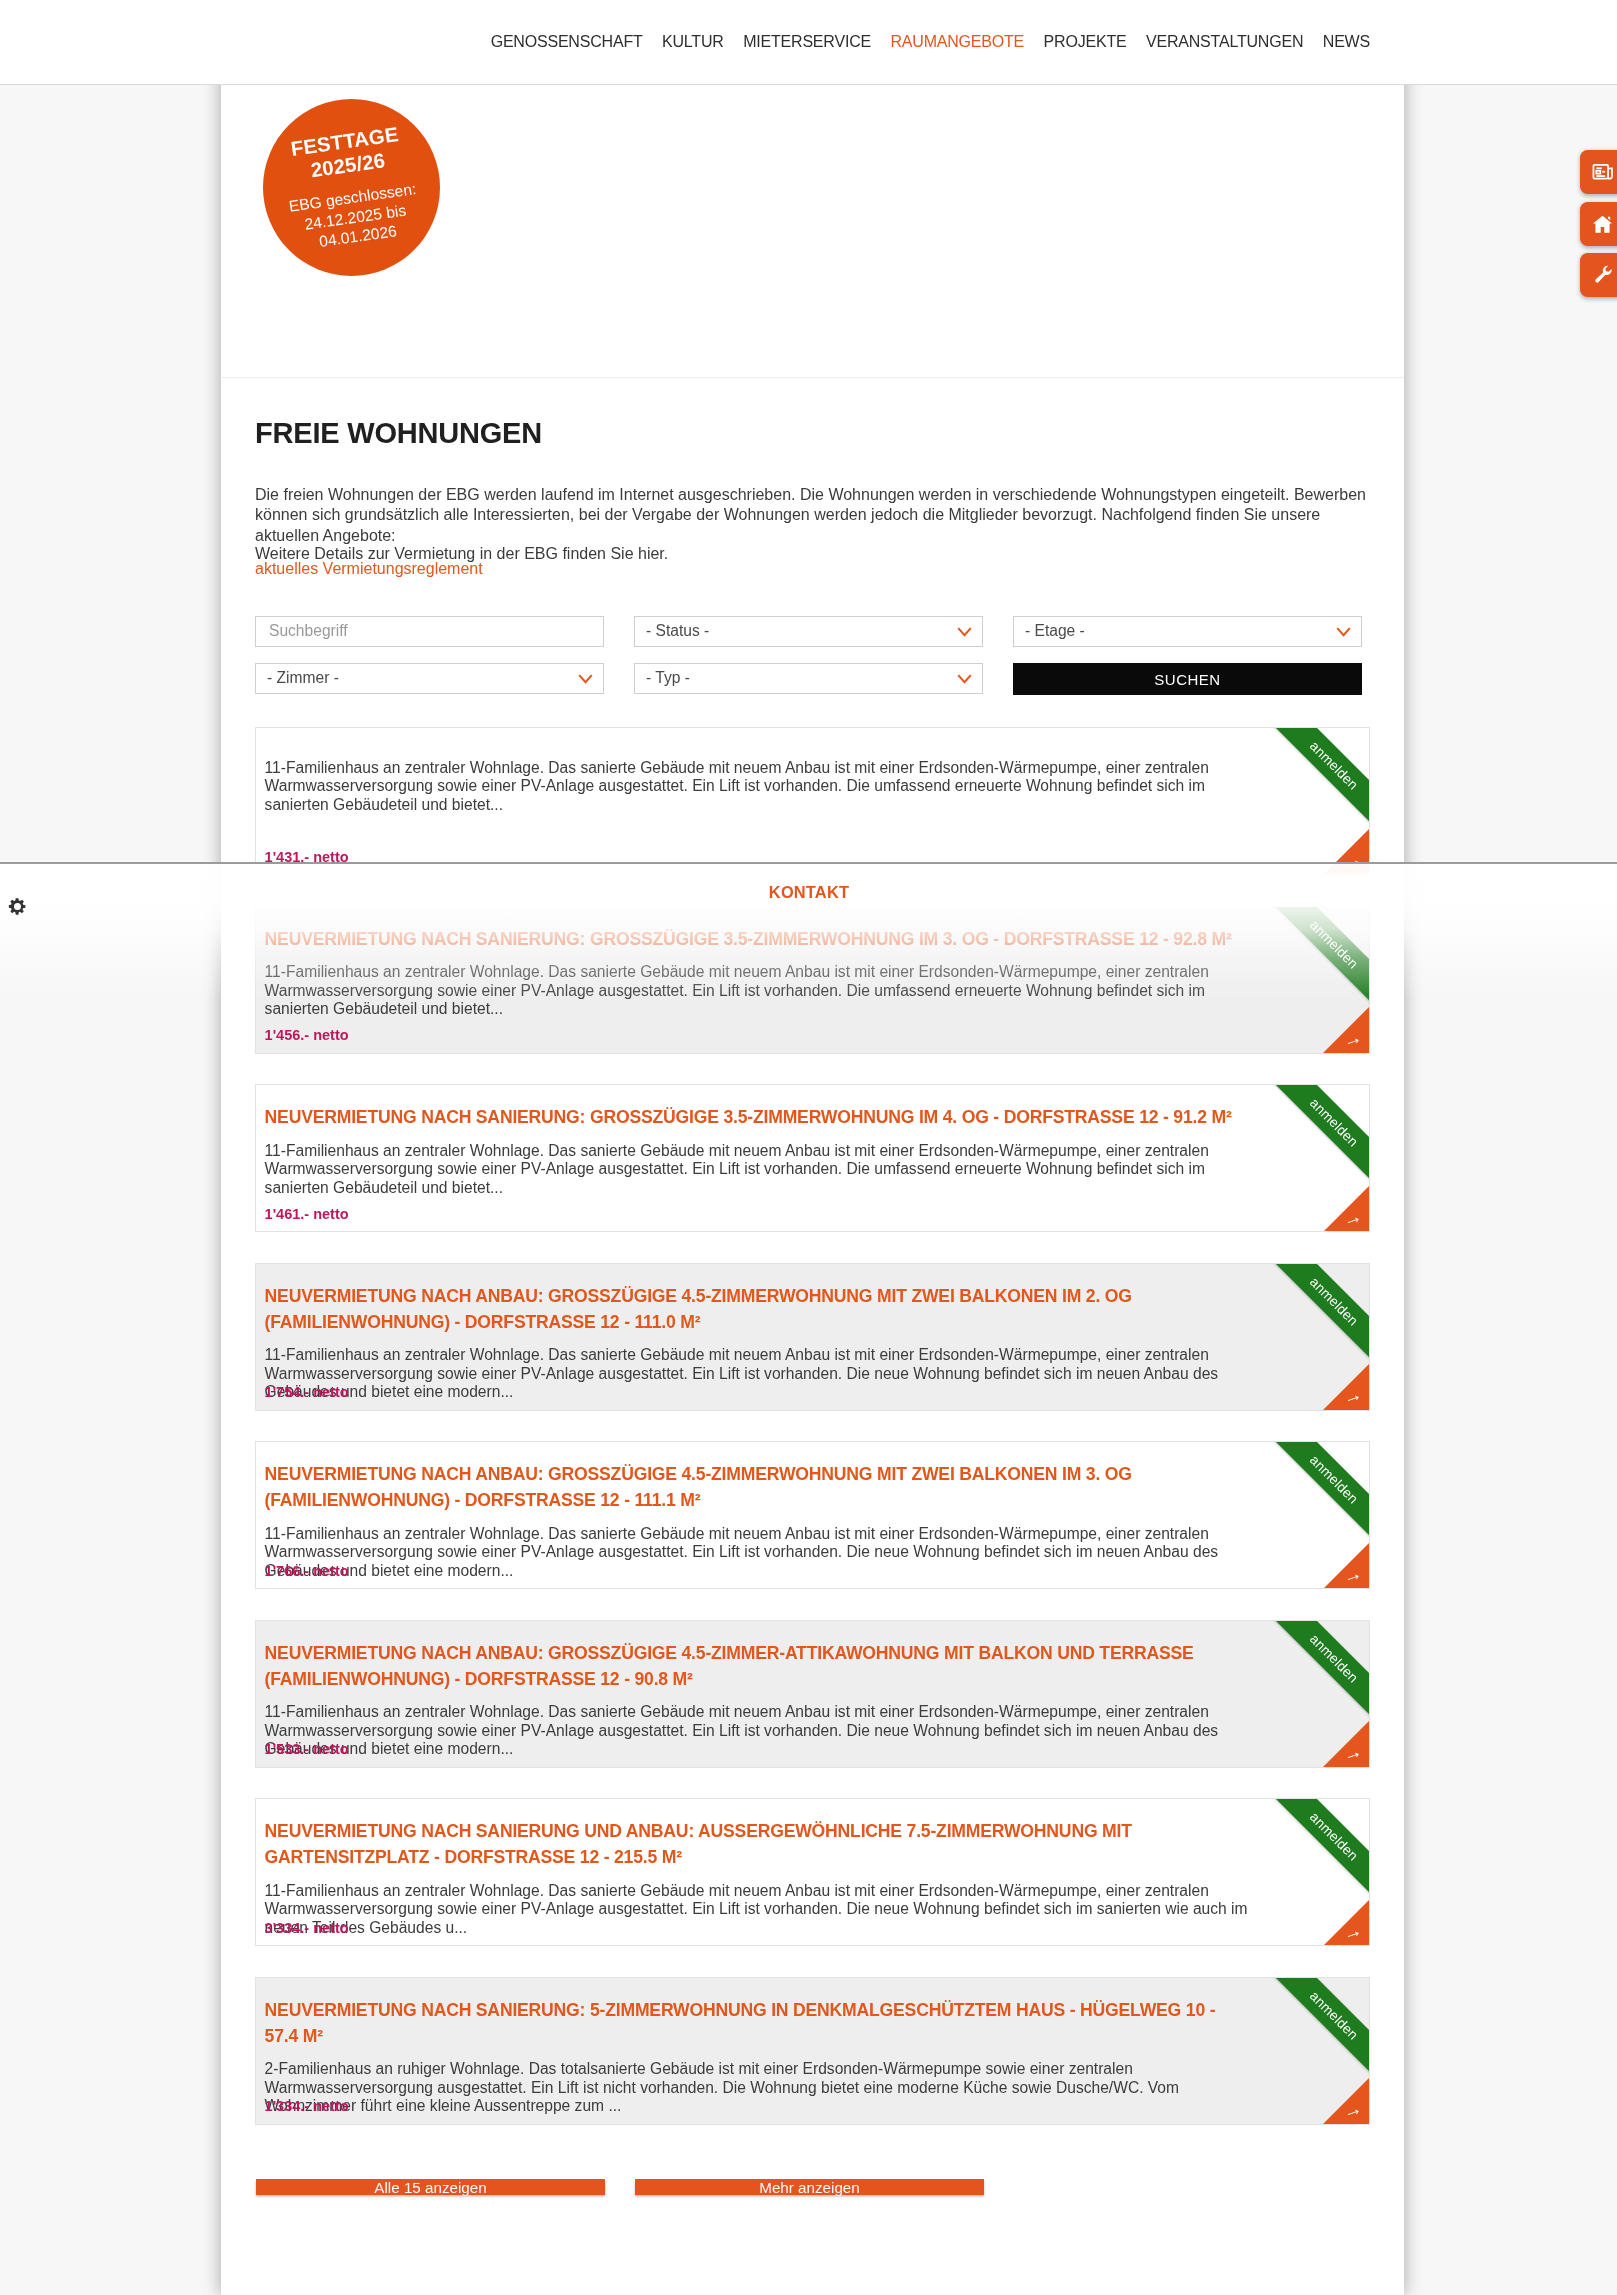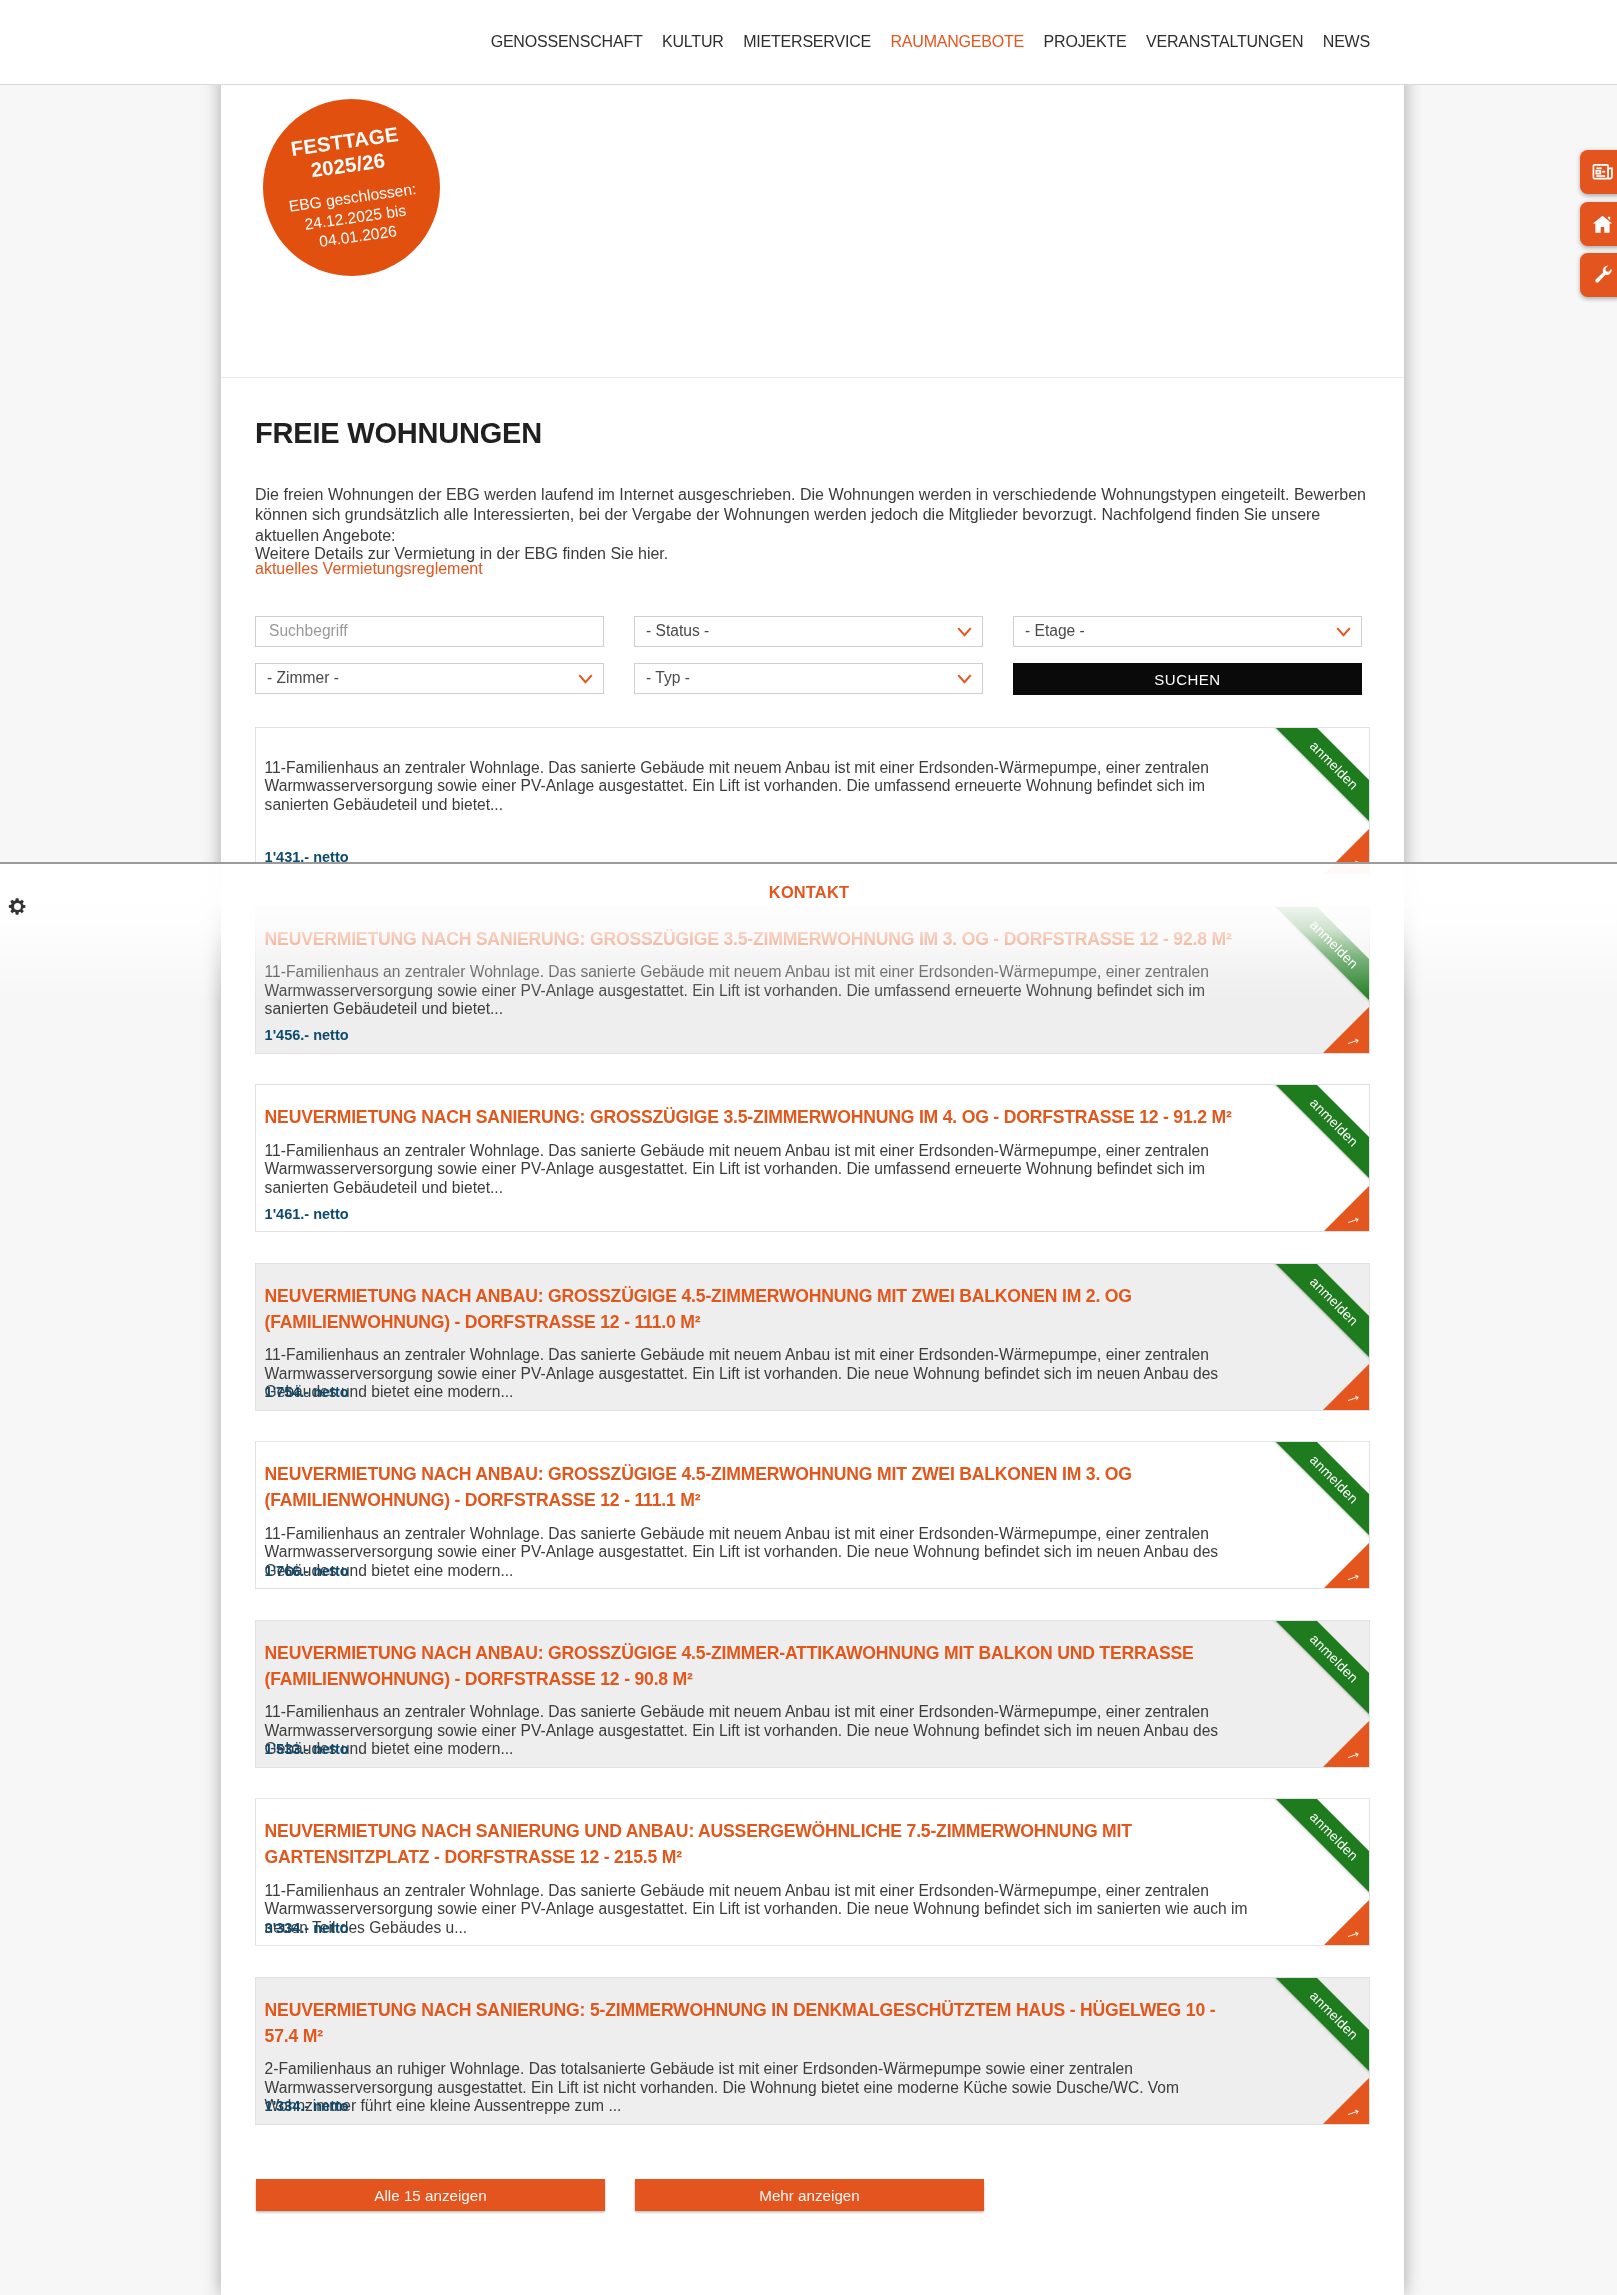--- a/index.html
+++ b/index.html
@@ -71,39 +71,39 @@
   .card{
     position:relative;height:148px;margin-bottom:30.5px;background:#ffffff;
     border:0.8px solid #e2e2e2;box-sizing:border-box;padding:19px 102px 0 8.6px;overflow:hidden;
   }
   .card.gray{background:#eeeeee;}
   .card-title{
     margin:0;font-size:17.6px;font-weight:bold;color:#e2571c;line-height:26px;
     letter-spacing:-0.2px;max-width:969px;cursor:pointer;
   }
   .card-body{margin:11.7px 0 0 0;font-size:15.6px;line-height:18.4px;color:#3c3c3c;max-width:1016px;}
-  .card-price{position:absolute;left:8.6px;bottom:9.4px;font-size:14.5px;font-weight:bold;color:#0c4a6e;}
+  .card-price{position:absolute;left:8.6px;bottom:9.4px;font-size:14.5px;font-weight:bold;color:#be185d;}
   .ribbon-wrap{position:absolute;top:0;right:0;width:98px;height:98px;overflow:hidden;cursor:pointer;}
   .ribbon-band{
     position:absolute;top:23.4px;right:-43px;width:156px;height:29px;background:#1e7c1f;
     transform:rotate(45deg);display:flex;align-items:center;justify-content:center;
     box-shadow:0 0.8px 2.3px rgba(0,0,0,.25);
   }
   .ribbon-band span{color:#ffffff;font-size:13.7px;letter-spacing:0.2px;}
   .card-arrow{
     position:absolute;right:-0.8px;bottom:-0.8px;width:0;height:0;cursor:pointer;
     border-bottom:47px solid #e4561e;border-left:47px solid transparent;
   }
   .arrow-glyph{
     position:absolute;left:-26.6px;top:22px;color:#fff;font-size:19px;font-weight:bold;
     transform:rotate(-18deg);
   }
   
   .footer-btn{
-    position:absolute;top:2179px;height:32px;width:349px;background:#e4541f;border:none;
+    position:absolute;top:2179px;height:16px;width:349px;background:#e4541f;border:none;
     color:rgba(255,255,255,.96);font-size:15.2px;font-family:inherit;cursor:pointer;
     box-shadow:0 1.6px 2.3px rgba(0,0,0,.28);display:flex;align-items:center;justify-content:center;
   }
   .fb1{left:256px;} .fb2{left:635px;}
   
   .float-btn{
     position:absolute;left:1580px;width:45px;height:44px;border-radius:7.8px;background:#e4541f;
     box-shadow:0 1.6px 4.7px rgba(0,0,0,.3);display:flex;align-items:center;justify-content:center;
     cursor:pointer;z-index:40;
   }

